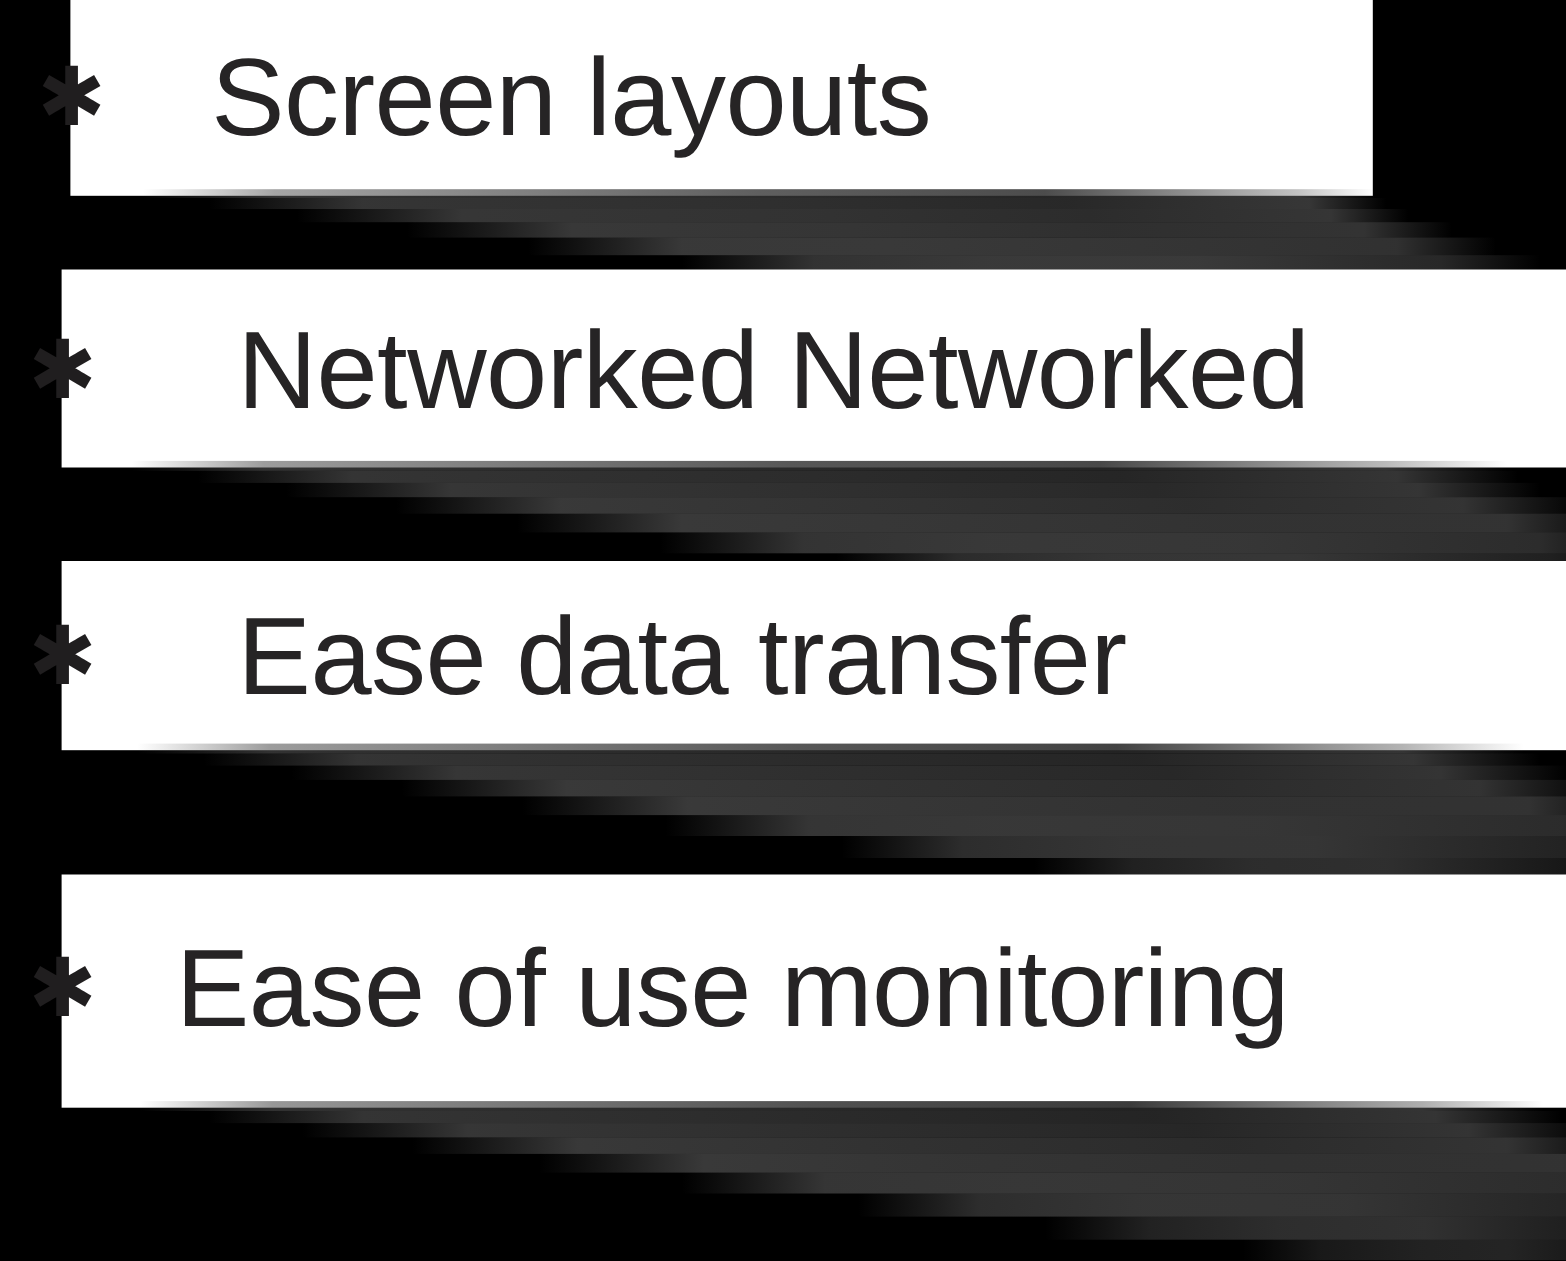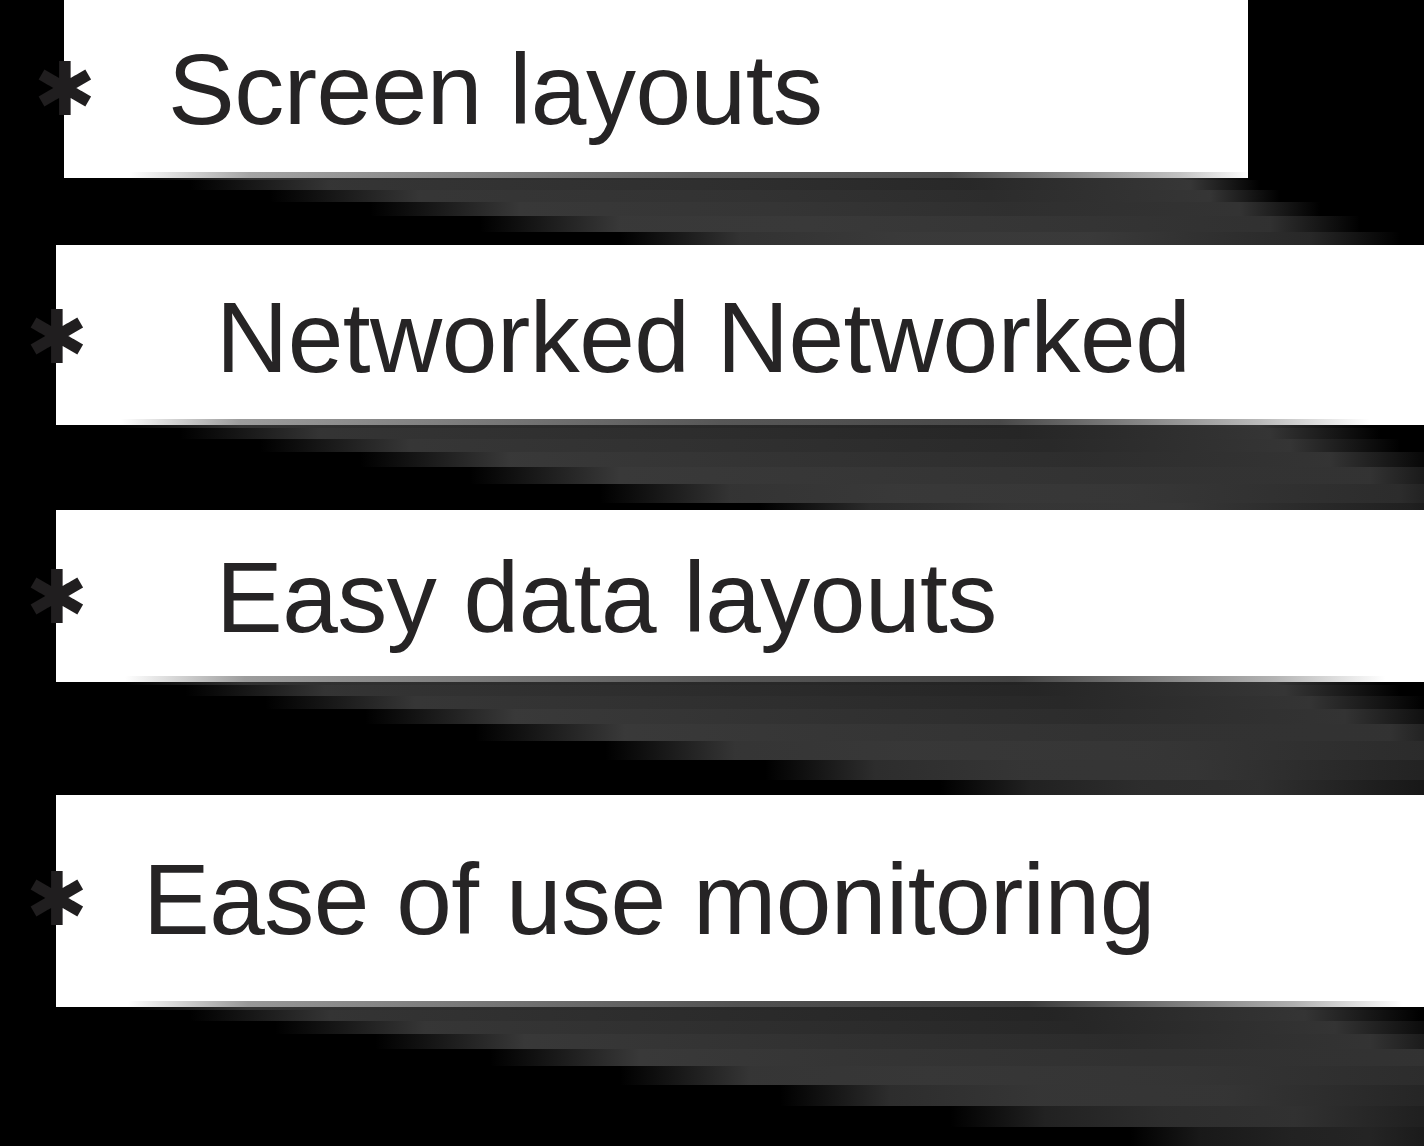--- a/index.html
+++ b/index.html
@@ -69,21 +69,21 @@
       <div class="band" style="top:0px;  height:8px;  left:130px; background:linear-gradient(to right,rgba(255,255,255,0) 0px,rgba(90,90,90,.55) 120px,rgba(55,55,55,.8) 560px,rgba(45,45,45,.85) 820px,rgba(120,120,120,.45) 1050px,rgba(255,255,255,0) 1120px);"></div>
       <div class="band" style="top:8px;  height:10px; left:190px; background:linear-gradient(to right,rgba(255,255,255,0) 0px,rgba(105,105,105,.5) 140px,rgba(60,60,60,.78) 520px,rgba(48,48,48,.84) 780px,rgba(130,130,130,.42) 1000px,rgba(255,255,255,0) 1070px);"></div>
       <div class="band" style="top:18px; height:12px; left:270px; background:linear-gradient(to right,rgba(255,255,255,0) 0px,rgba(120,120,120,.45) 150px,rgba(68,68,68,.74) 470px,rgba(55,55,55,.8) 720px,rgba(140,140,140,.38) 940px,rgba(255,255,255,0) 1010px);"></div>
       <div class="band" style="top:30px; height:14px; left:370px; background:linear-gradient(to right,rgba(255,255,255,0) 0px,rgba(140,140,140,.4) 150px,rgba(78,78,78,.68) 410px,rgba(62,62,62,.76) 640px,rgba(155,155,155,.33) 870px,rgba(255,255,255,0) 950px);"></div>
       <div class="band" style="top:44px; height:16px; left:480px; background:linear-gradient(to right,rgba(255,255,255,0) 0px,rgba(165,165,165,.34) 140px,rgba(95,95,95,.6) 330px,rgba(78,78,78,.68) 560px,rgba(175,175,175,.28) 790px,rgba(255,255,255,0) 880px);"></div>
       <div class="band" style="top:60px; height:18px; left:620px; background:linear-gradient(to right,rgba(255,255,255,0) 0px,rgba(195,195,195,.26) 120px,rgba(120,120,120,.48) 280px,rgba(105,105,105,.55) 470px,rgba(200,200,200,.2) 690px,rgba(255,255,255,0) 780px);"></div>
     </div>
 
     <div class="row" style="left:34px; top:34px; height:110px;">
       <span class="bullet" style="font-size:74px; width:54px;">✱</span>
-      <span class="label" style="font-size:100px; margin-left:80px;">Screen layouts</span>
+      <span class="label" style="font-size:100px; margin-left:104px;">Screen layouts</span>
     </div>
   </div>
 
   <div class="banner" style="left:0; top:245px; width:1424px; height:305px;">
 
     <div class="card" style="left:56px; top:0; width:1368px; height:180px;"></div>
 
     <div class="wedge" style="left:0; top:174px; width:1424px; height:110px;">
       <div class="band" style="top:0px;  height:9px;  left:120px; background:linear-gradient(to right,rgba(255,255,255,0) 0px,rgba(85,85,85,.58) 120px,rgba(50,50,50,.82) 600px,rgba(42,42,42,.86) 880px,rgba(110,110,110,.48) 1140px,rgba(255,255,255,0) 1250px);"></div>
       <div class="band" style="top:9px;  height:11px; left:180px; background:linear-gradient(to right,rgba(255,255,255,0) 0px,rgba(100,100,100,.52) 140px,rgba(55,55,55,.8) 560px,rgba(45,45,45,.84) 840px,rgba(120,120,120,.44) 1090px,rgba(255,255,255,0) 1200px);"></div>
@@ -110,21 +110,21 @@
       <div class="band" style="top:20px;  height:13px; left:265px; background:linear-gradient(to right,rgba(255,255,255,0) 0px,rgba(113,113,113,.48) 150px,rgba(60,60,60,.77) 510px,rgba(48,48,48,.83) 800px,rgba(130,130,130,.4) 1045px,rgba(255,255,255,0) 1160px);"></div>
       <div class="band" style="top:33px;  height:15px; left:365px; background:linear-gradient(to right,rgba(255,255,255,0) 0px,rgba(132,132,132,.43) 150px,rgba(70,70,70,.71) 450px,rgba(56,56,56,.79) 730px,rgba(146,146,146,.35) 980px,rgba(255,255,255,0) 1095px);"></div>
       <div class="band" style="top:48px;  height:17px; left:475px; background:linear-gradient(to right,rgba(255,255,255,0) 0px,rgba(155,155,155,.37) 150px,rgba(85,85,85,.63) 370px,rgba(68,68,68,.73) 640px,rgba(166,166,166,.3) 915px,rgba(255,255,255,0) 1025px);"></div>
       <div class="band" style="top:65px;  height:19px; left:605px; background:linear-gradient(to right,rgba(255,255,255,0) 0px,rgba(182,182,182,.29) 130px,rgba(105,105,105,.53) 300px,rgba(85,85,85,.63) 545px,rgba(188,188,188,.23) 815px,rgba(255,255,255,0) 925px);"></div>
       <div class="band" style="top:84px;  height:20px; left:765px; background:linear-gradient(to right,rgba(255,255,255,0) 0px,rgba(212,212,212,.21) 110px,rgba(136,136,136,.39) 255px,rgba(116,116,116,.46) 430px,rgba(212,212,212,.16) 665px,rgba(255,255,255,0) 775px);"></div>
       <div class="band" style="top:104px; height:16px; left:940px; background:linear-gradient(to right,rgba(255,255,255,0) 0px,rgba(232,232,232,.14) 90px,rgba(178,178,178,.25) 200px,rgba(168,168,168,.28) 320px,rgba(235,235,235,.1) 480px,rgba(255,255,255,0) 570px);"></div>
     </div>
 
     <div class="row" style="left:26px; top:32px; height:110px;">
       <span class="bullet" style="font-size:74px; width:54px;">✱</span>
-      <span class="label" style="font-size:100px; margin-left:136px;">Easy data layouts</span>
+      <span class="label" style="font-size:100px; margin-left:136px;">Ease data transfer</span>
     </div>
   </div>
 
   <div class="banner" style="left:0; top:795px; width:1424px; height:351px;">
 
     <div class="card" style="left:56px; top:0; width:1368px; height:212px;"></div>
 
     <div class="wedge" style="left:0; top:206px; width:1424px; height:145px;">
       <div class="band" style="top:0px;   height:9px;  left:128px; background:linear-gradient(to right,rgba(255,255,255,0) 0px,rgba(82,82,82,.6) 120px,rgba(48,48,48,.84) 610px,rgba(38,38,38,.9) 900px,rgba(100,100,100,.52) 1165px,rgba(255,255,255,0) 1275px);"></div>
       <div class="band" style="top:9px;   height:11px; left:190px; background:linear-gradient(to right,rgba(255,255,255,0) 0px,rgba(96,96,96,.54) 140px,rgba(52,52,52,.81) 570px,rgba(42,42,42,.87) 860px,rgba(114,114,114,.46) 1115px,rgba(255,255,255,0) 1230px);"></div>
@@ -132,17 +132,17 @@
       <div class="band" style="top:33px;  height:15px; left:375px; background:linear-gradient(to right,rgba(255,255,255,0) 0px,rgba(128,128,128,.44) 150px,rgba(67,67,67,.73) 460px,rgba(54,54,54,.8) 745px,rgba(142,142,142,.36) 995px,rgba(255,255,255,0) 1110px);"></div>
       <div class="band" style="top:48px;  height:17px; left:490px; background:linear-gradient(to right,rgba(255,255,255,0) 0px,rgba(150,150,150,.38) 150px,rgba(82,82,82,.64) 380px,rgba(66,66,66,.74) 655px,rgba(162,162,162,.31) 930px,rgba(255,255,255,0) 1045px);"></div>
       <div class="band" style="top:65px;  height:19px; left:620px; background:linear-gradient(to right,rgba(255,255,255,0) 0px,rgba(176,176,176,.3) 130px,rgba(100,100,100,.55) 310px,rgba(82,82,82,.64) 560px,rgba(182,182,182,.24) 830px,rgba(255,255,255,0) 945px);"></div>
       <div class="band" style="top:84px;  height:21px; left:780px; background:linear-gradient(to right,rgba(255,255,255,0) 0px,rgba(205,205,205,.22) 110px,rgba(130,130,130,.41) 260px,rgba(110,110,110,.48) 445px,rgba(206,206,206,.17) 680px,rgba(255,255,255,0) 795px);"></div>
       <div class="band" style="top:105px; height:21px; left:950px; background:linear-gradient(to right,rgba(255,255,255,0) 0px,rgba(226,226,226,.15) 95px,rgba(168,168,168,.27) 215px,rgba(152,152,152,.32) 345px,rgba(228,228,228,.11) 520px,rgba(255,255,255,0) 620px);"></div>
       <div class="band" style="top:126px; height:19px; left:1130px; background:linear-gradient(to right,rgba(255,255,255,0) 0px,rgba(240,240,240,.1) 70px,rgba(200,200,200,.17) 160px,rgba(192,192,192,.19) 240px,rgba(244,244,244,.07) 350px,rgba(255,255,255,0) 420px);"></div>
     </div>
 
     <div class="row" style="left:26px; top:48px; height:112px;">
       <span class="bullet" style="font-size:74px; width:54px;">✱</span>
-      <span class="label" style="font-size:100px; margin-left:63px;">Ease of use monitoring</span>
+      <span class="label" style="font-size:100px; margin-left:80px;">Ease of use monitoring</span>
     </div>
   </div>
 
 </div>
 
 </body></html>

